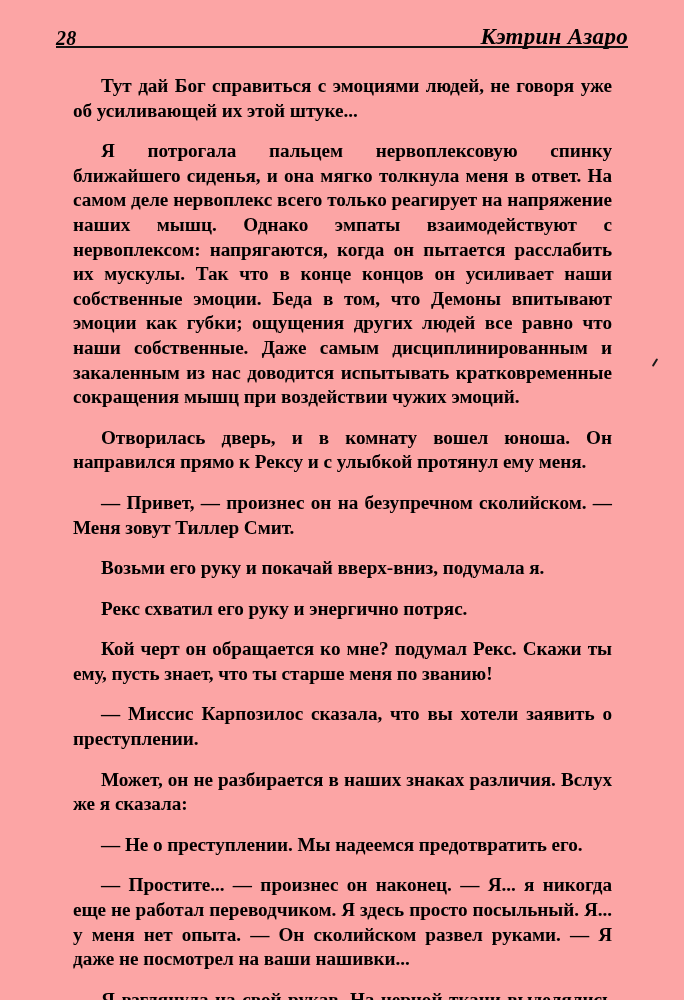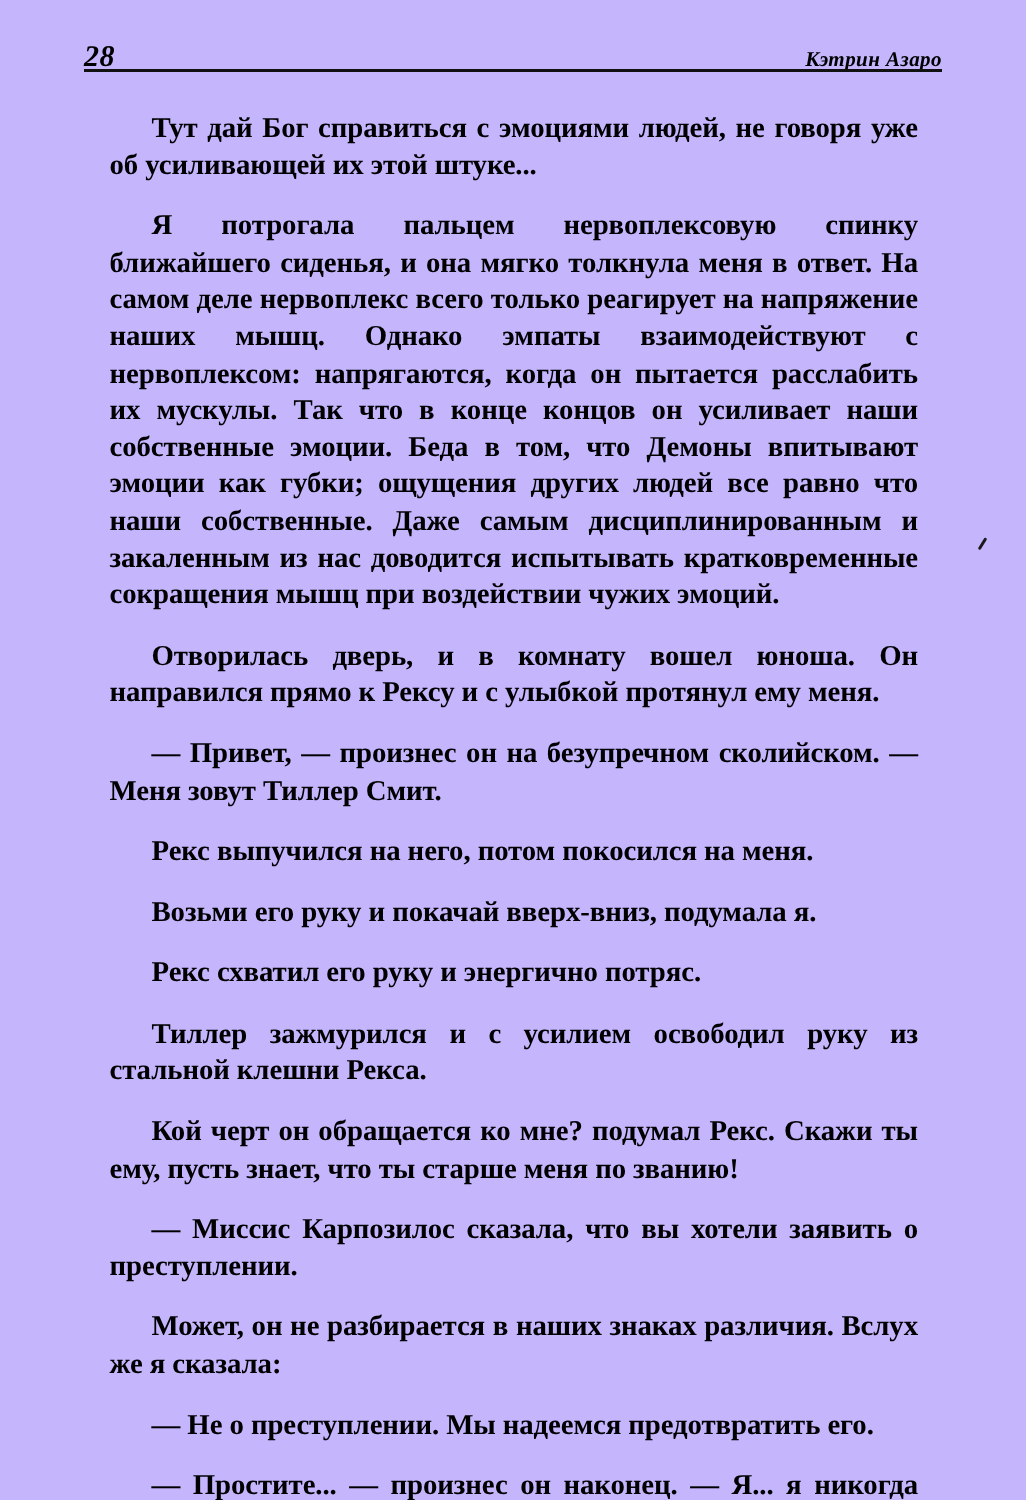--- a/index.html
+++ b/index.html
@@ -6,21 +6,21 @@
   html, body {
     margin: 0;
     padding: 0;
     background: #ffffff;
   }
 
   .page {
     position: relative;
     width: 684px;
     height: 1000px;
-    background: #c4b5fd;
+    background: #fca5a5;
     overflow: hidden;
     font-family: "Liberation Serif", "DejaVu Serif", serif;
     color: #000000;
     -webkit-font-smoothing: none;
   }
 
   
   .header {
     position: absolute;
     top: 14px;
@@ -36,21 +36,21 @@
   .running-title {
     font-style: italic;
     font-weight: bold;
     font-size: 20px;
     line-height: 1;
     letter-spacing: 0.3px;
     white-space: nowrap;
   }
 
   .running-title {
-    font-size: 14px;
+    font-size: 23px;
   }
 
   .header-rule {
     position: absolute;
     top: 46px;
     left: 56px;
     width: 572px;
     height: 0;
     border-top: 2.4px solid #111111;
   }
@@ -117,24 +117,22 @@
     <span class="running-title">Кэтрин Азаро</span>
   </div>
 
   <div class="header-rule"></div>
 
   <div class="body-text">
       <p><span>Тут дай Бог справиться с эмоциями людей, не говоря уже об усиливающей их этой штуке...</span></p>
       <p><span>Я потрогала пальцем нервоплексовую спинку ближайшего сиденья, и она мягко толкнула меня в ответ. На самом деле нервоплекс всего только реагирует на напряжение наших мышц. Однако эмпаты взаимодействуют с нервоплексом: напрягаются, когда он пытается расслабить их мускулы. Так что в конце концов он усиливает наши собственные эмоции. Беда в том, что Демоны впитывают эмоции как губки; ощущения других людей все равно что наши собственные. Даже самым дисциплинированным и закаленным из нас доводится испытывать кратковременные сокращения мышц при воздействии чужих эмоций.</span></p>
       <p><span>Отворилась дверь, и в комнату вошел юноша. Он направился прямо к Рексу и с улыбкой протянул ему меня.</span></p>
       <p><span>— Привет, — произнес он на безупречном сколийском. — Меня зовут Тиллер Смит.</span></p>
-      <p><span>Рекс выпучился на него, потом покосился на меня.</span></p>
       <p><span class="thought">Возьми его руку и покачай вверх-вниз</span><span class="spoken">, подумала я.</span></p>
       <p><span>Рекс схватил его руку и энергично потряс.</span></p>
-      <p><span>Тиллер зажмурился и с усилием освободил руку из стальной клешни Рекса.</span></p>
       <p><span class="thought">Кой черт он обращается ко мне?</span><span class="spoken"> подумал Рекс. </span><span class="thought">Скажи ты ему, пусть знает, что ты старше меня по званию!</span></p>
       <p><span>— Миссис Карпозилос сказала, что вы хотели заявить о преступлении.</span></p>
       <p><span class="thought">Может, он не разбирается в наших знаках различия.</span><span class="spoken"> Вслух же я сказала:</span></p>
       <p><span>— Не о преступлении. Мы надеемся предотвратить его.</span></p>
       <p><span>— Простите... — произнес он наконец. — Я... я никогда еще не работал переводчиком. Я здесь просто посыльный. Я... у меня нет опыта. — Он сколийском развел руками. — Я даже не посмотрел на ваши нашивки...</span></p>
       <p><span>Я взглянула на свой рукав. На черной ткани выделялись серебряные полоски и золотая лента на манжете. Куртка Рекса</span></p>
     </div>
 
   <div class="scan-artifact"></div>
 

